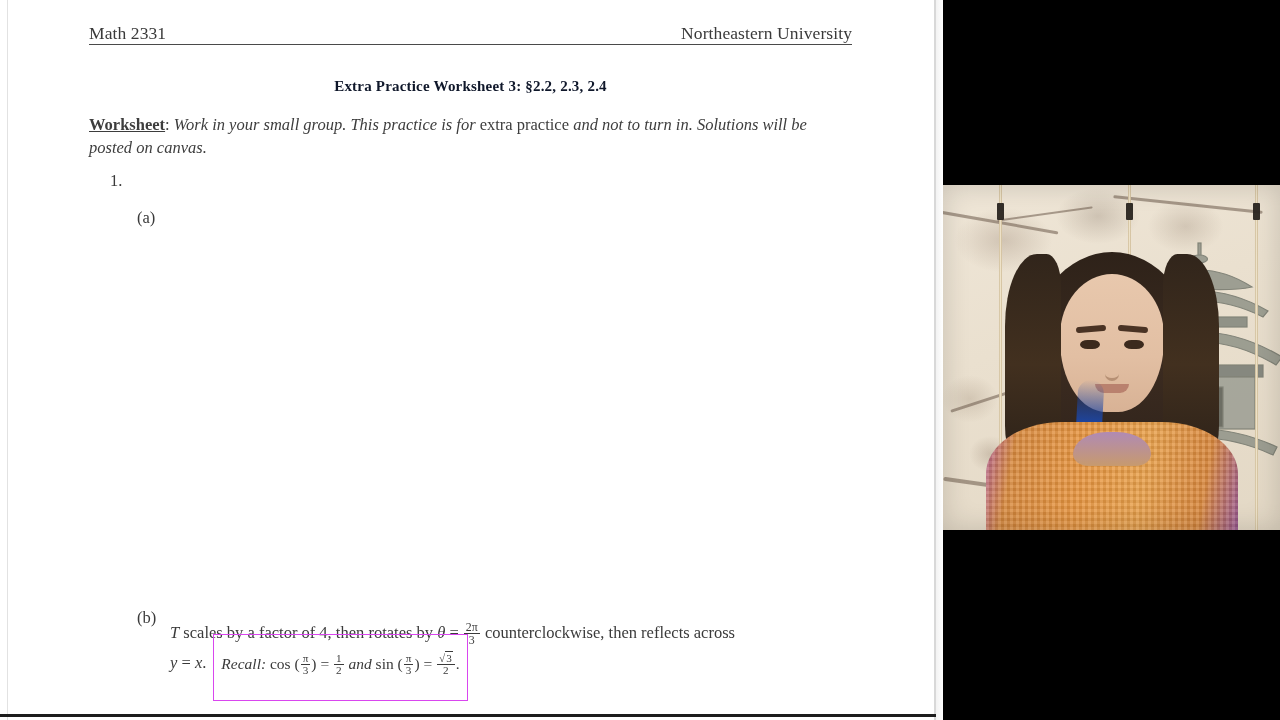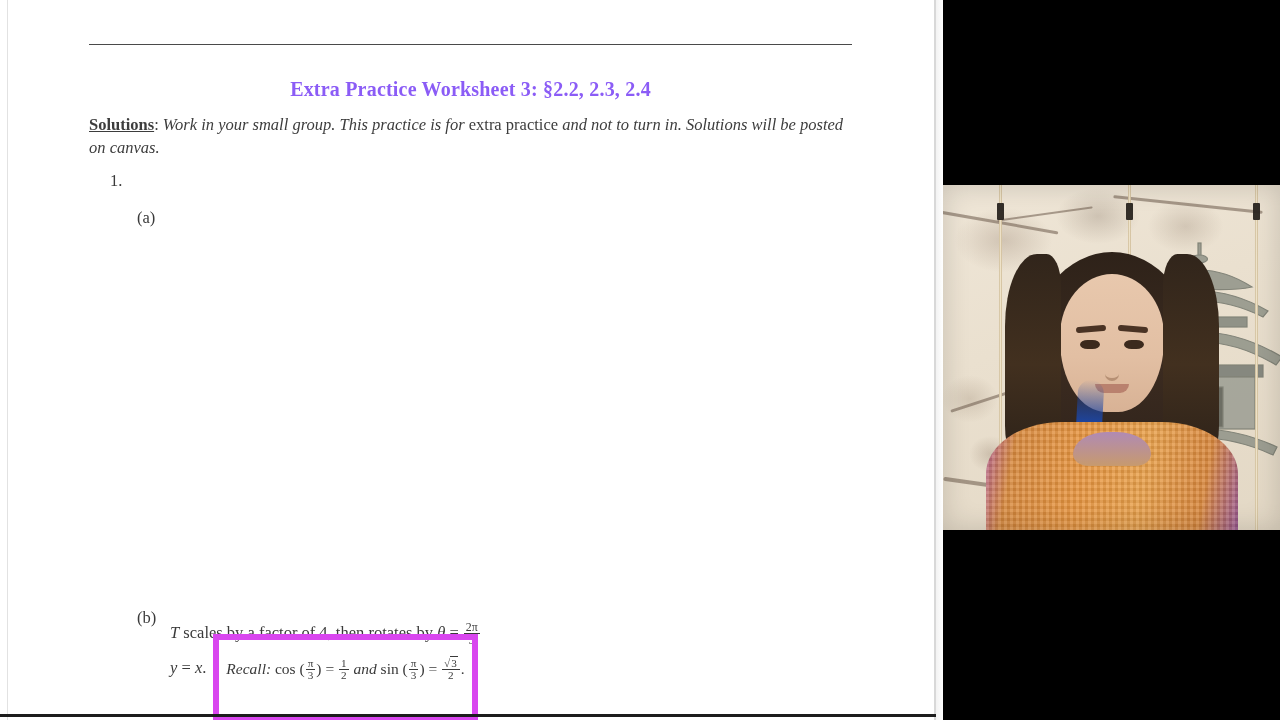--- a/index.html
+++ b/index.html
@@ -93,24 +93,24 @@
     background: #4a4a4a;
   }
 
   
   .doc-title {
     position: absolute;
     left: 0;
     top: 78px;
     width: 763px;
     text-align: center;
-    font-size: 20px;
+    font-size: 15px;
     font-weight: bold;
     letter-spacing: 0.2px;
-    color: #8b5cf6;
+    color: #0f172a;
   }
 
   
   .directions {
     position: absolute;
     left: 0;
     top: 114px;
     width: 765px;
     font-size: 16.5px;
     line-height: 22.5px;
@@ -167,22 +167,22 @@
     text-align: center;
     font-size: 0.72em;
     line-height: 1.02;
     margin: 16px 1px;
   }
   .frac .nu { display: block; padding: 0 2px; }
   .frac .de { display: block; padding: 0 2px; border-top: 1px solid #3a3a3a; }
 
   .recall-box {
     display: inline-block;
-    border: 6px solid #d946ef;
-    padding: 2px 7px 17px 7px;
+    border: 1px solid #d946ef;
+    padding: 2px 7px 7px 7px;
     margin-left: 7px;
     font-size: 15.5px;
     line-height: 20px;
     white-space: nowrap;
     vertical-align: -1px;
   }
   .recall-box .it { font-style: italic; }
   .sqrt-wrap { display: inline-block; }
   .sqrt-wrap .ovl { border-top: 1px solid #3a3a3a; padding: 0 1px; }
 
@@ -386,40 +386,44 @@
 <body>
 
 <div class="screen">
 
   <div class="doc-pane">
 
     <div class="page-edge-left"></div>
 
     <div class="page-body">
 
+      <div class="doc-header">
+        <span>Math 2331</span>
+        <span>Northeastern University</span>
+      </div>
       <div class="header-rule"></div>
 
       <div class="doc-title">Extra Practice Worksheet 3: §2.2, 2.3, 2.4</div>
 
       <div class="directions">
-        <span class="lbl">Solutions</span><span class="plain">:</span>
+        <span class="lbl">Worksheet</span><span class="plain">:</span>
         <span>Work in your small group. This practice is for </span><span class="bold-em">extra practice</span><span> and not to turn in. Solutions will be posted on canvas.</span>
       </div>
 
       <div class="problem">
         <span class="num">1.</span>
       </div>
 
       <div class="subpart subpart-a">
         <span class="lbl">(a)</span>
       </div>
 
       <div class="subpart subpart-b">
         <span class="lbl">(b)</span>
-        <span class="body"><span class="mi">T</span><span> scales by a factor of 4, then rotates by </span><span class="mi">θ</span><span> = </span><span class="frac"><span class="nu">2π</span><span class="de">3</span></span></span>
+        <span class="body"><span class="mi">T</span><span> scales by a factor of 4, then rotates by </span><span class="mi">θ</span><span> = </span><span class="frac"><span class="nu">2π</span><span class="de">3</span></span><span> counterclockwise, then reflects across </span></span>
       </div>
 
       <div class="line2-b">
         <span class="mi">y</span><span> = </span><span class="mi">x</span><span>.</span><span class="recall-box"><span class="it">Recall:</span><span> cos </span><span>(</span><span class="frac"><span class="nu">π</span><span class="de">3</span></span><span>)</span><span> = </span><span class="frac"><span class="nu">1</span><span class="de">2</span></span><span class="it"> and </span><span>sin </span><span>(</span><span class="frac"><span class="nu">π</span><span class="de">3</span></span><span>)</span><span> = </span><span class="frac"><span class="nu"><span>√</span><span class="sqrt-wrap"><span class="ovl">3</span></span></span><span class="de">2</span></span><span>.</span></span>
       </div>
 
     </div>
 
     <div class="page-edge-right"></div>
     <div class="page-shadow-right"></div>

